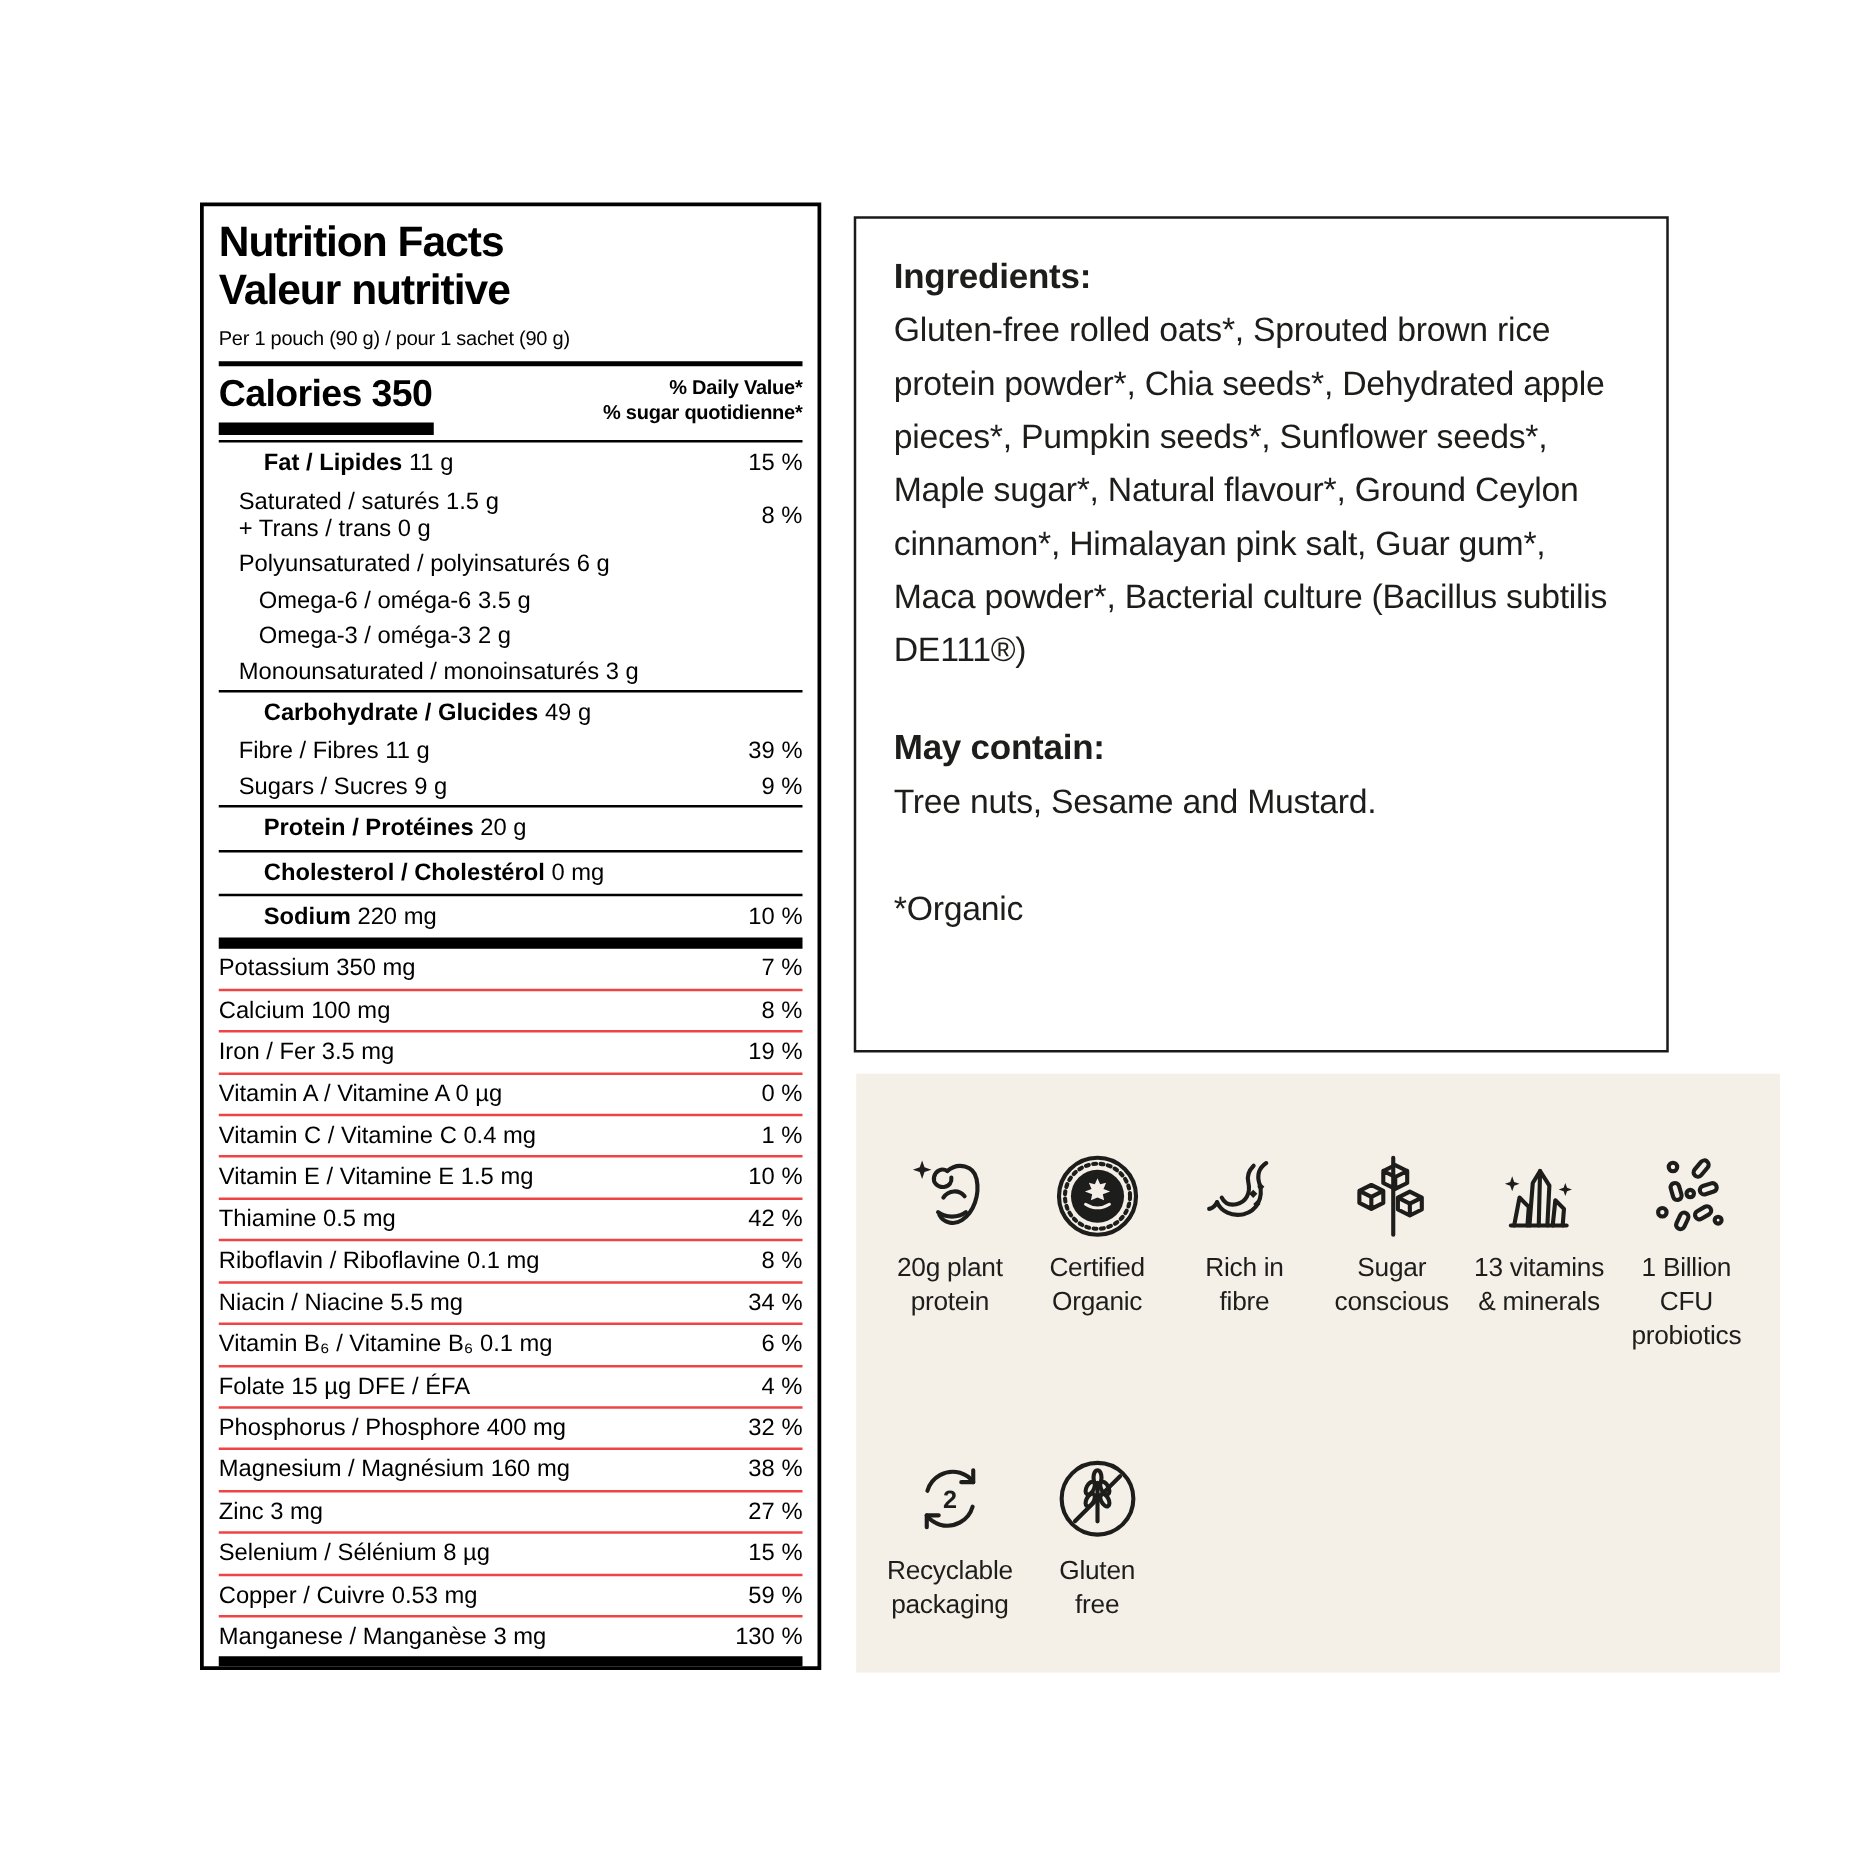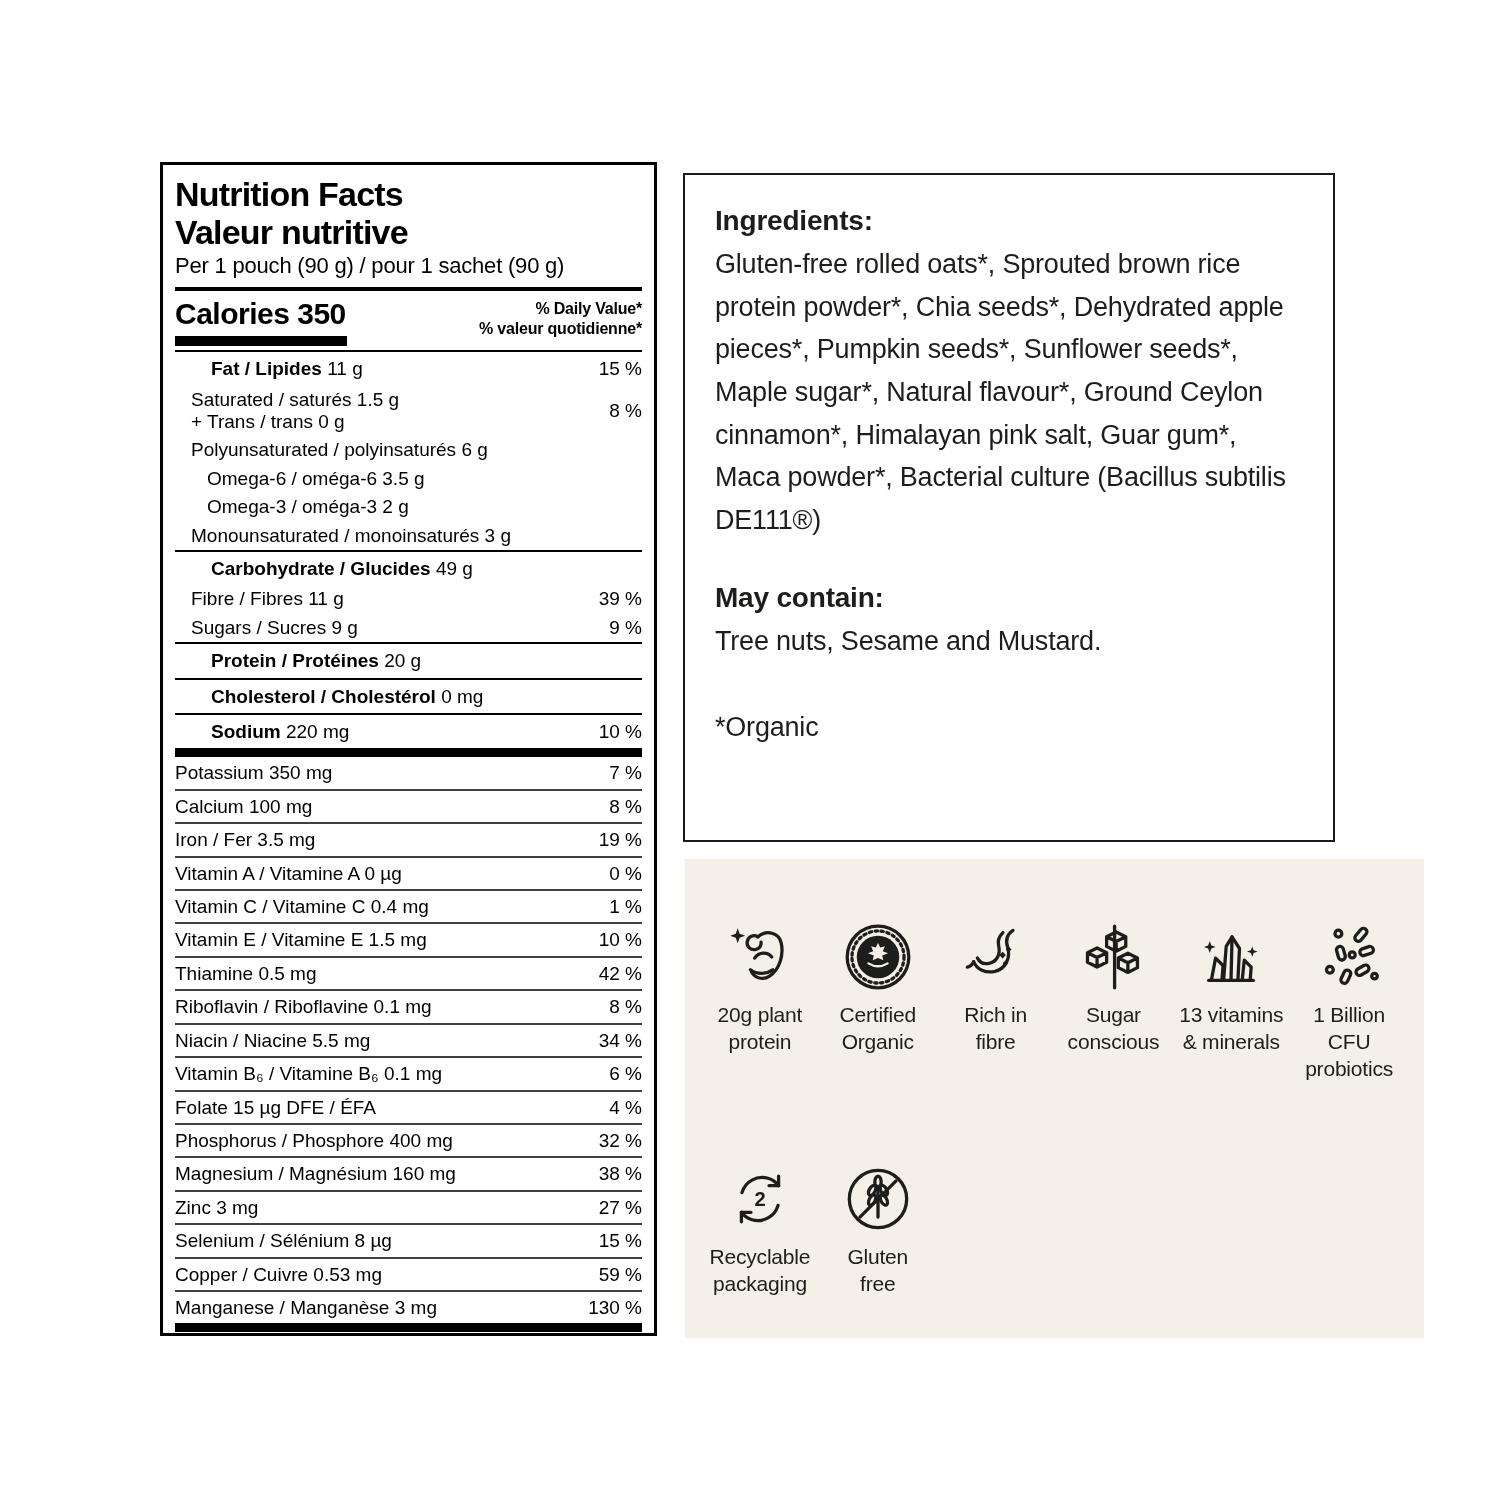--- a/index.html
+++ b/index.html
@@ -4,38 +4,38 @@
 <style>
   html,body{margin:0;padding:0;background:#fff;}
   .canvas{position:relative;width:1500px;height:1500px;background:#ffffff;
           font-family:"Liberation Sans","DejaVu Sans",sans-serif;color:#000;}
 
   
   .nf{position:absolute;left:160px;top:162px;width:497px;height:1174px;
       border:3px solid #000;box-sizing:border-box;padding:10px 12px 0 12px;
       overflow:hidden;background:#fff;}
   .nf-title{font-size:34px;font-weight:700;line-height:1.12;letter-spacing:-0.8px;}
-  .nf-serving{font-size:22px;margin-top:2px;letter-spacing:-0.2px;}
+  .nf-serving{font-size:16px;margin-top:12px;letter-spacing:-0.2px;}
   .rule-med{height:4px;background:#000;margin:8px 0 6px;}
   .hl{border-top:2px solid #000;height:0;}
   .bar{height:9px;background:#000;}
   .cal-block{display:flex;justify-content:space-between;align-items:flex-start;margin-bottom:4px;}
   .cal-text{font-size:30px;font-weight:700;letter-spacing:-0.5px;}
   .cal-bar{width:172px;height:10px;background:#000;margin-top:5px;}
   .dv-head{text-align:right;font-size:16px;font-weight:700;line-height:1.25;margin-top:2px;letter-spacing:-0.2px;}
 
   .row{display:flex;justify-content:space-between;align-items:baseline;
        font-size:19px;line-height:1.18;padding:6px 0 5px;}
   .row.sub{padding:3px 0;}
   .row.sat{align-items:center;padding:3px 0;}
   .ind1{padding-left:16px;}
   .ind2{padding-left:32px;}
   .bold{font-weight:700;margin-left:36px;}
   .pct{white-space:nowrap;padding-left:8px;}
-  .micro + .micro{border-top:2px solid #404040;justify-content:space-between;}
+  .micro + .micro{border-top:2px solid #ef4444;justify-content:space-between;}
   .micro{padding:5px 0 4px;gap:32px;}
 
   
   .ing{position:absolute;left:683px;top:161px;width:652px;height:669px;
        border:2px solid #1a1a1a;box-sizing:border-box;padding:30px 32px 0 30px;
        color:#1d1d1b;background:#fff;margin-top:12px;}
   .ing h2{margin:0 0 6px 0;font-size:28px;font-weight:700;letter-spacing:-0.2px;}
   .ing p{margin:0;font-size:27px;line-height:1.58;letter-spacing:-0.2px;}
   .ing .gap{height:40px;}
   .ing .gap2{height:44px;}
@@ -62,21 +62,21 @@
     <div class="nf-serving">Per 1 pouch (90 g) / pour 1 sachet (90 g)</div>
     <div class="rule-med"></div>
 
     <div class="cal-block">
       <div>
         <div class="cal-text"><span>Calories</span> <span>350</span></div>
         <div class="cal-bar"></div>
       </div>
       <div class="dv-head">
         <div>% Daily Value*</div>
-        <div>% valeur quotidienne*</div>
+        <div>% sugar quotidienne*</div>
       </div>
     </div>
     <div class="hl"></div>
 
     <div class="row">
       <span><span class="bold">Fat / Lipides</span><span> 11 g</span></span>
       <span class="pct">15 %</span>
     </div>
     <div class="row sat">
       <span class="ind1">

